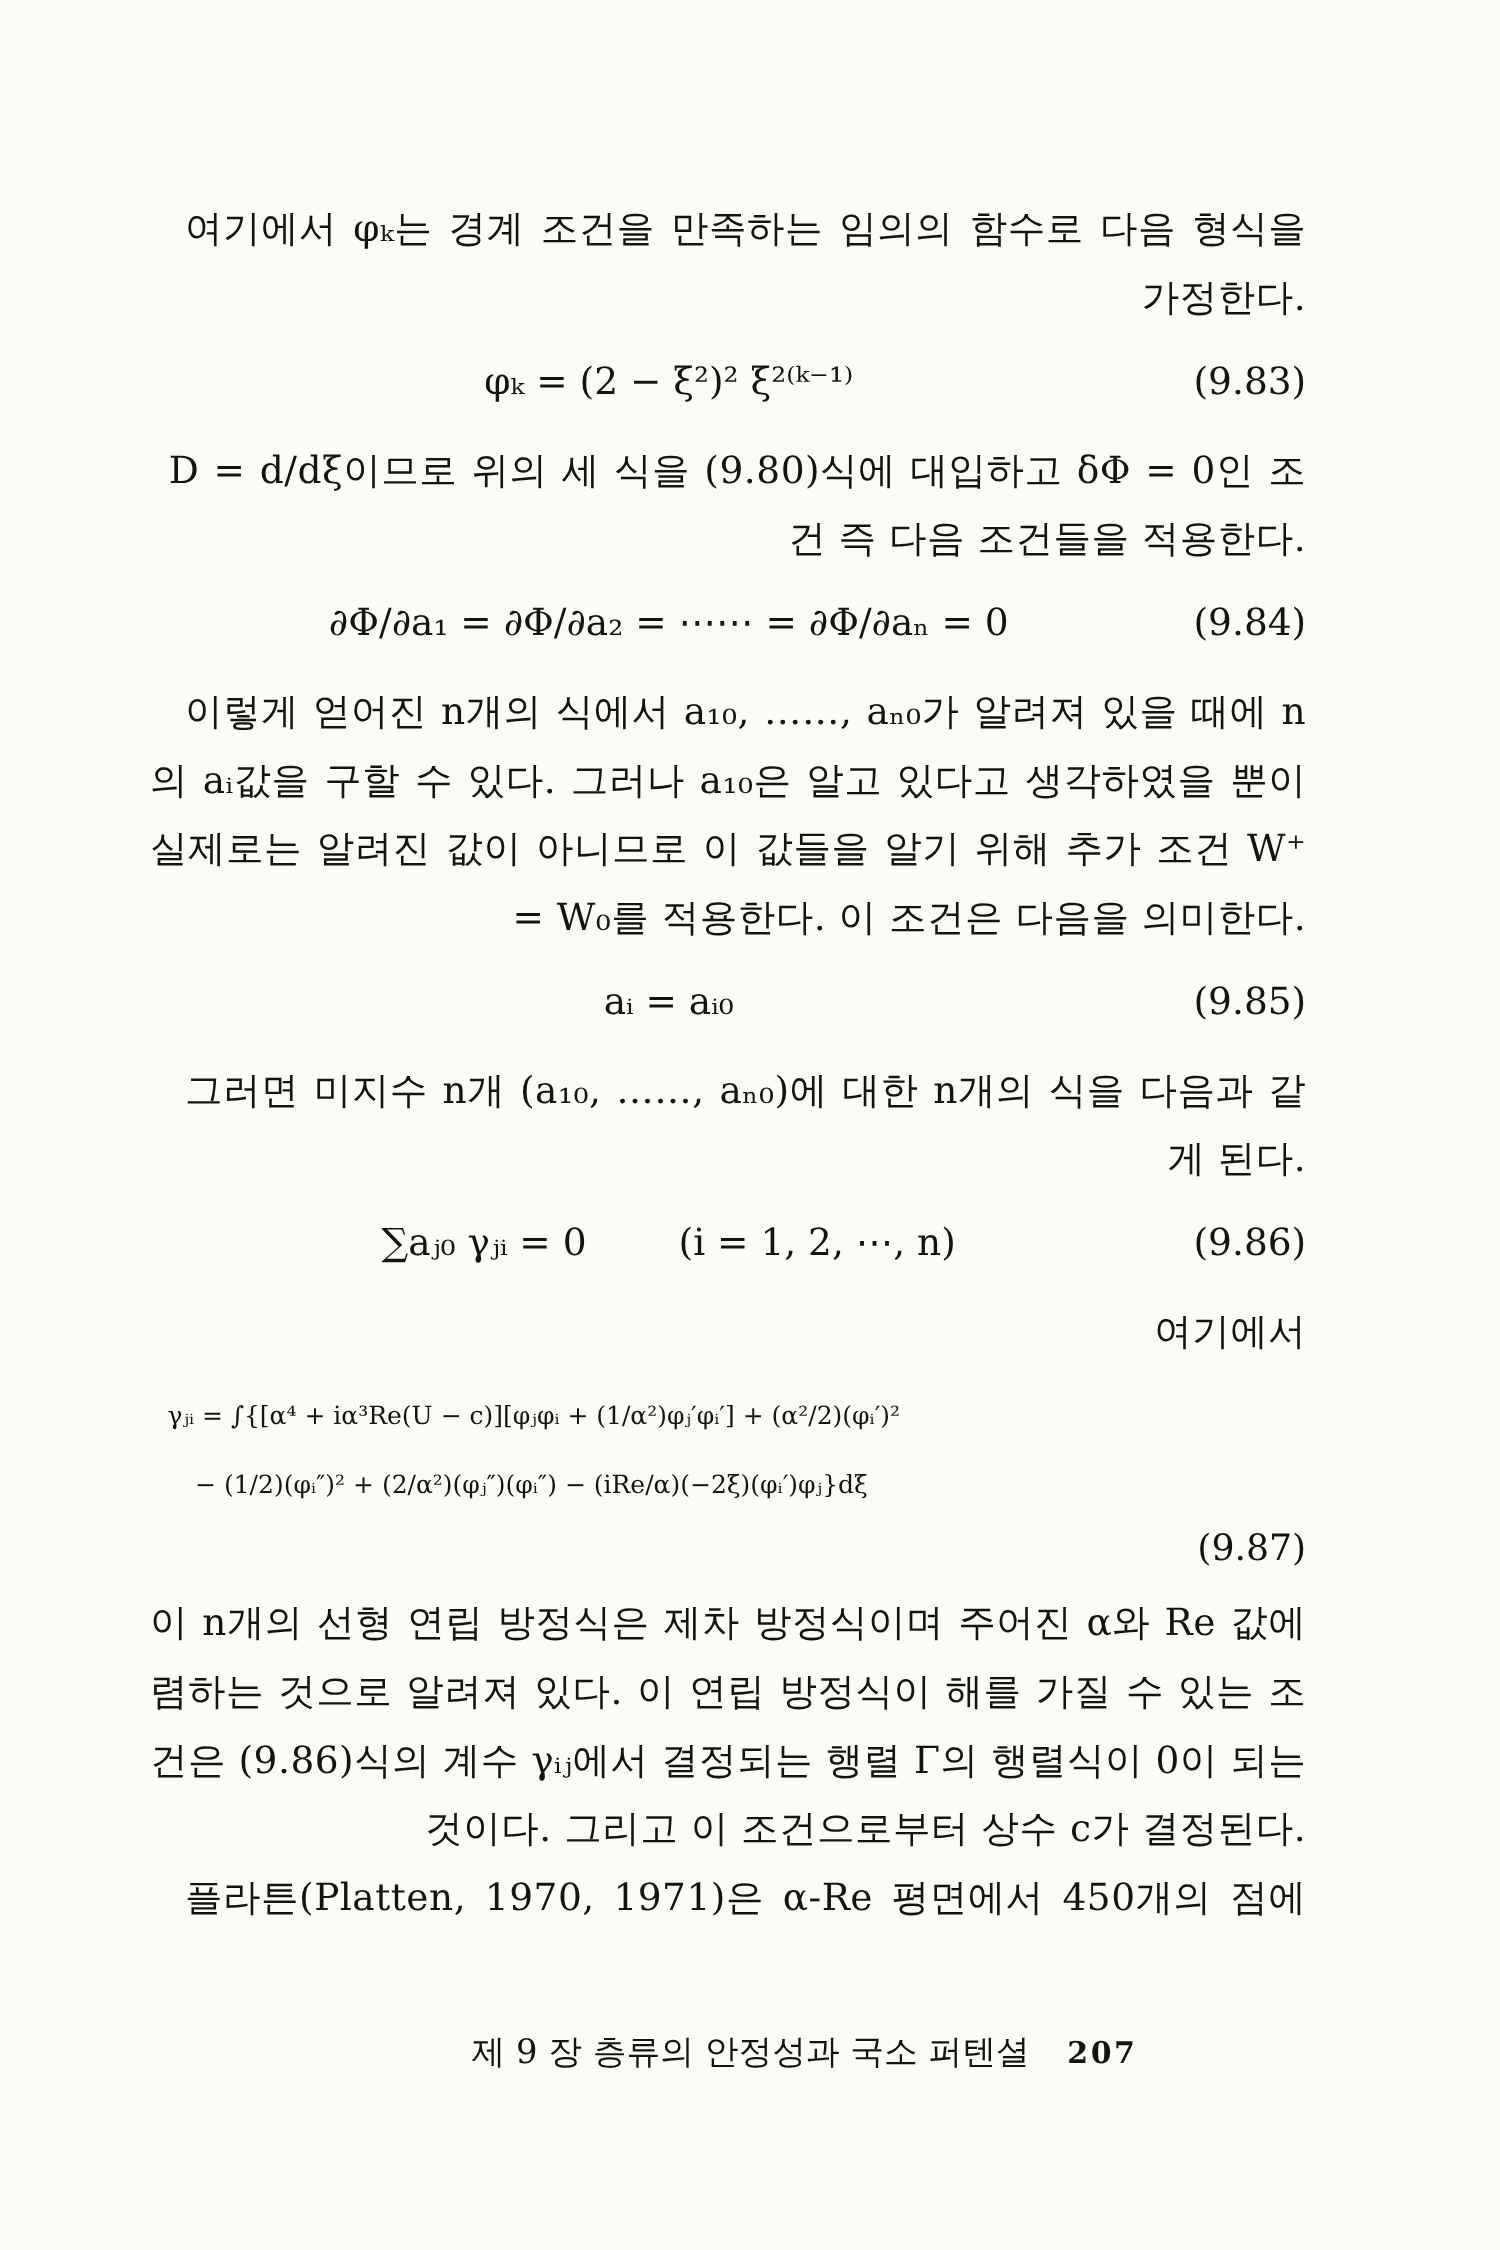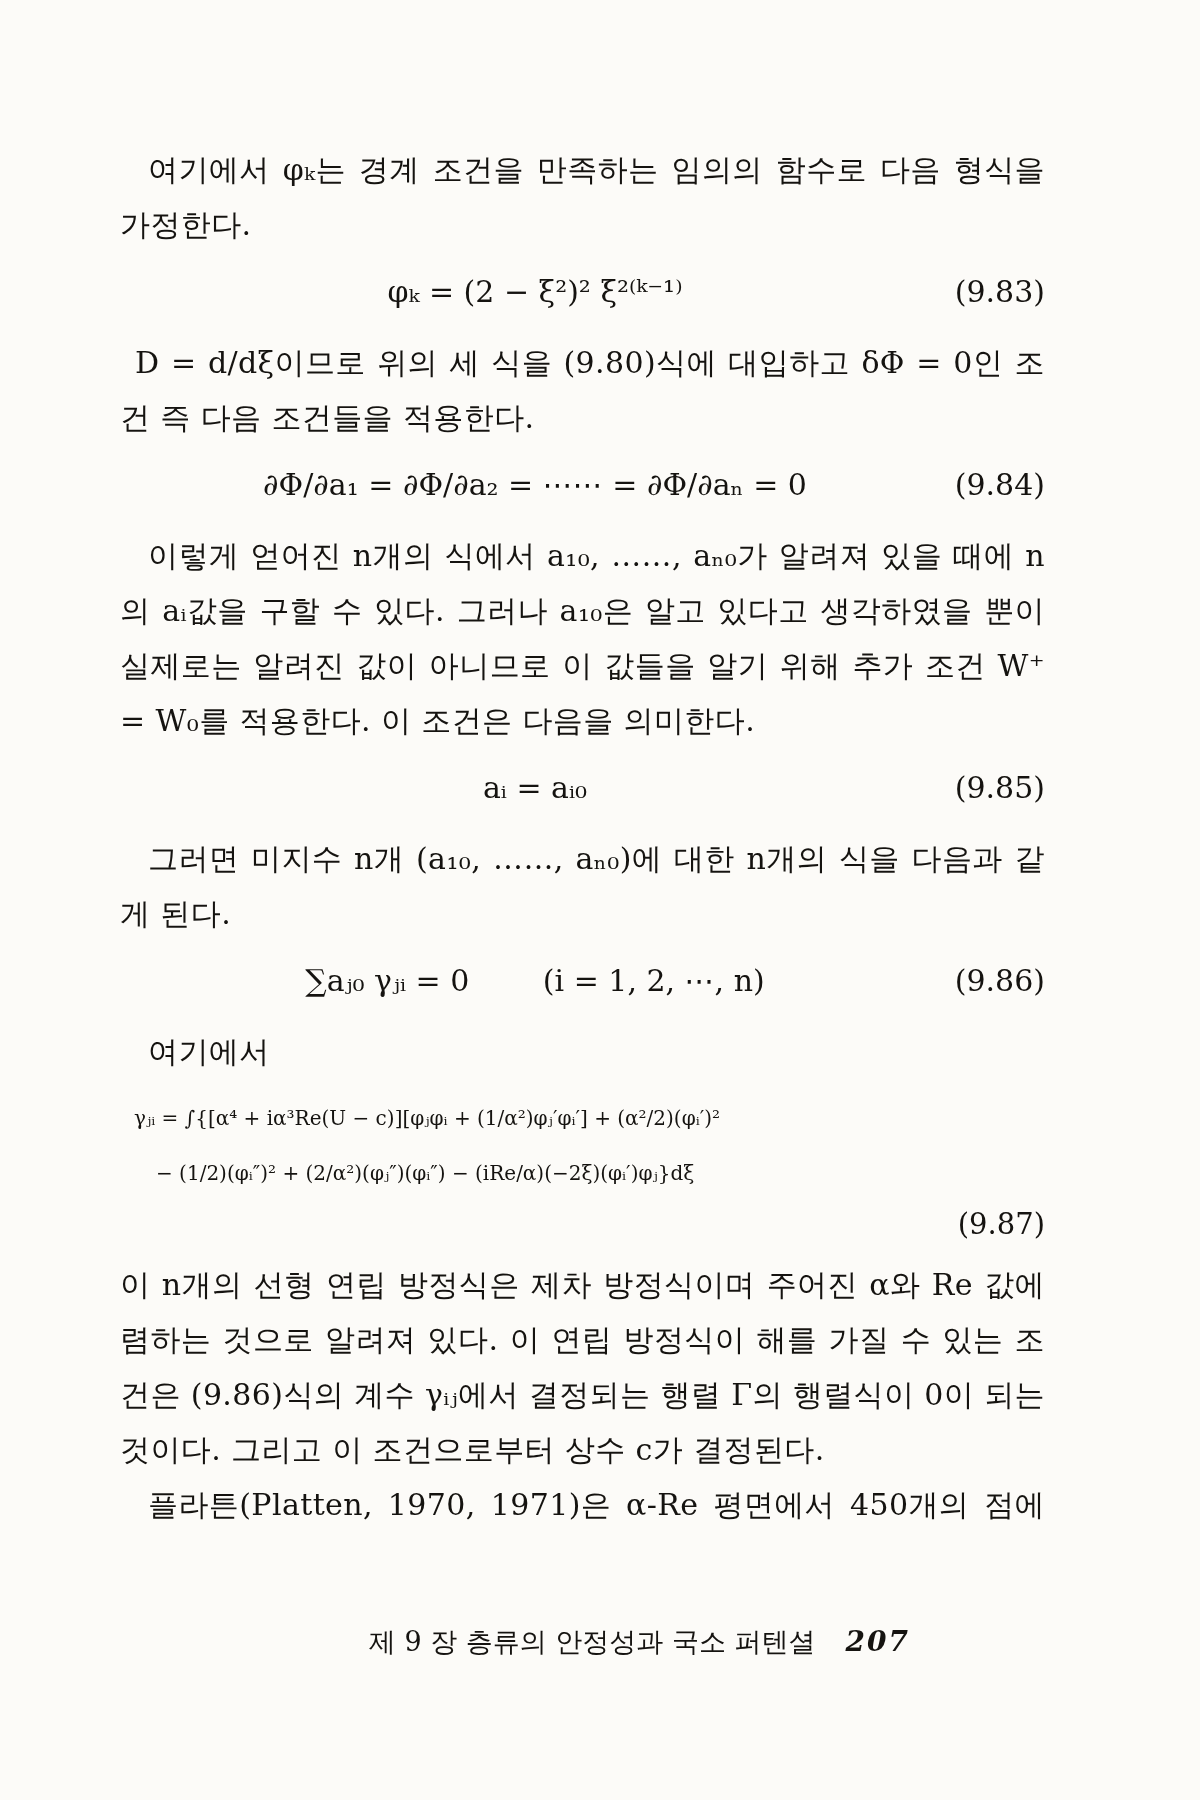--- a/index.html
+++ b/index.html
@@ -9,29 +9,30 @@
     height: 1800px;
     margin: 0 auto;
     background: #fcfbf8;
     color: #151310;
     font-family: "DejaVu Serif", "DejaVu Sans", serif;
     overflow: hidden;
   }
   .body-col {
     position: absolute;
     left: 120px;
-    top: 142px;
+    top: 156px;
     width: 925px;
   }
   .ln {
     font-size: 30px;
     line-height: 55px;
     height: 55px;
     white-space: nowrap;
     letter-spacing: 0.4px;
+    text-align: right;
   }
   .full {
     white-space: normal;
     text-align: justify;
     text-align-last: justify;
     overflow: hidden;
   }
   .indent { text-indent: 28px; }
   .indent-sm { text-indent: 15px; }
   .eq-row {
@@ -75,23 +76,22 @@
     top: 1622px;
     width: 790px;
     text-align: right;
     font-size: 27px;
     line-height: 40px;
     white-space: nowrap;
   }
   .footer .page-num {
     font-weight: bold;
     margin-left: 30px;
-    font-size: 28px;
+    font-size: 24px;
     letter-spacing: 2px;
-    font-style: italic;
   }
 </style>
 </head>
 <body>
 
 <div class="page">
   <div class="body-col">
 
     <div class="ln indent full">여기에서 φₖ는 경계 조건을 만족하는 임의의 함수로 다음 형식을</div>
     <div class="ln">가정한다.</div>

